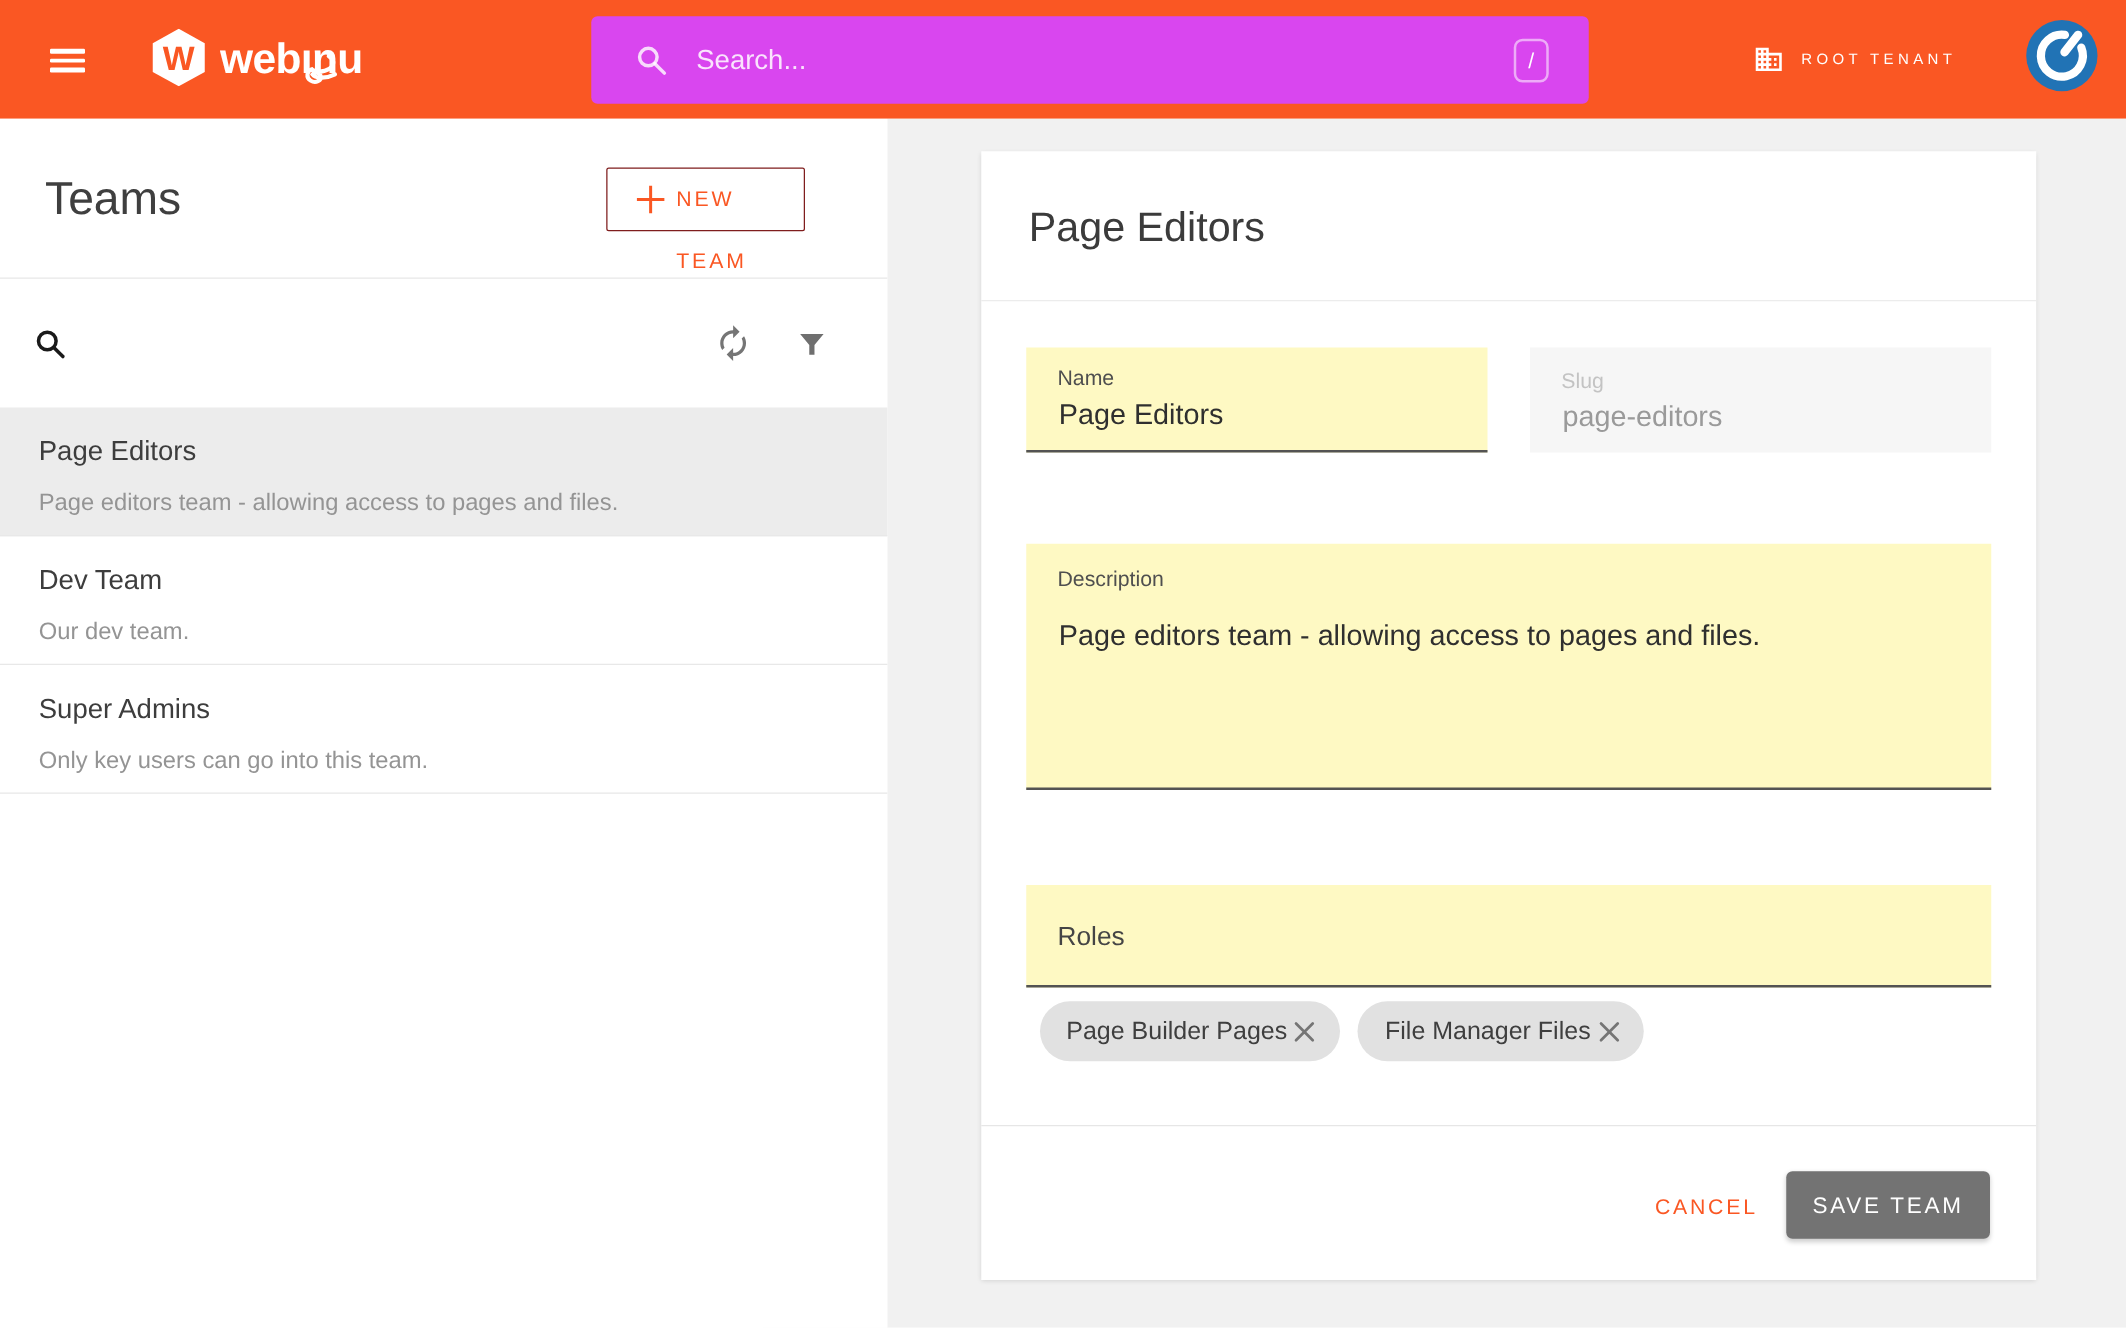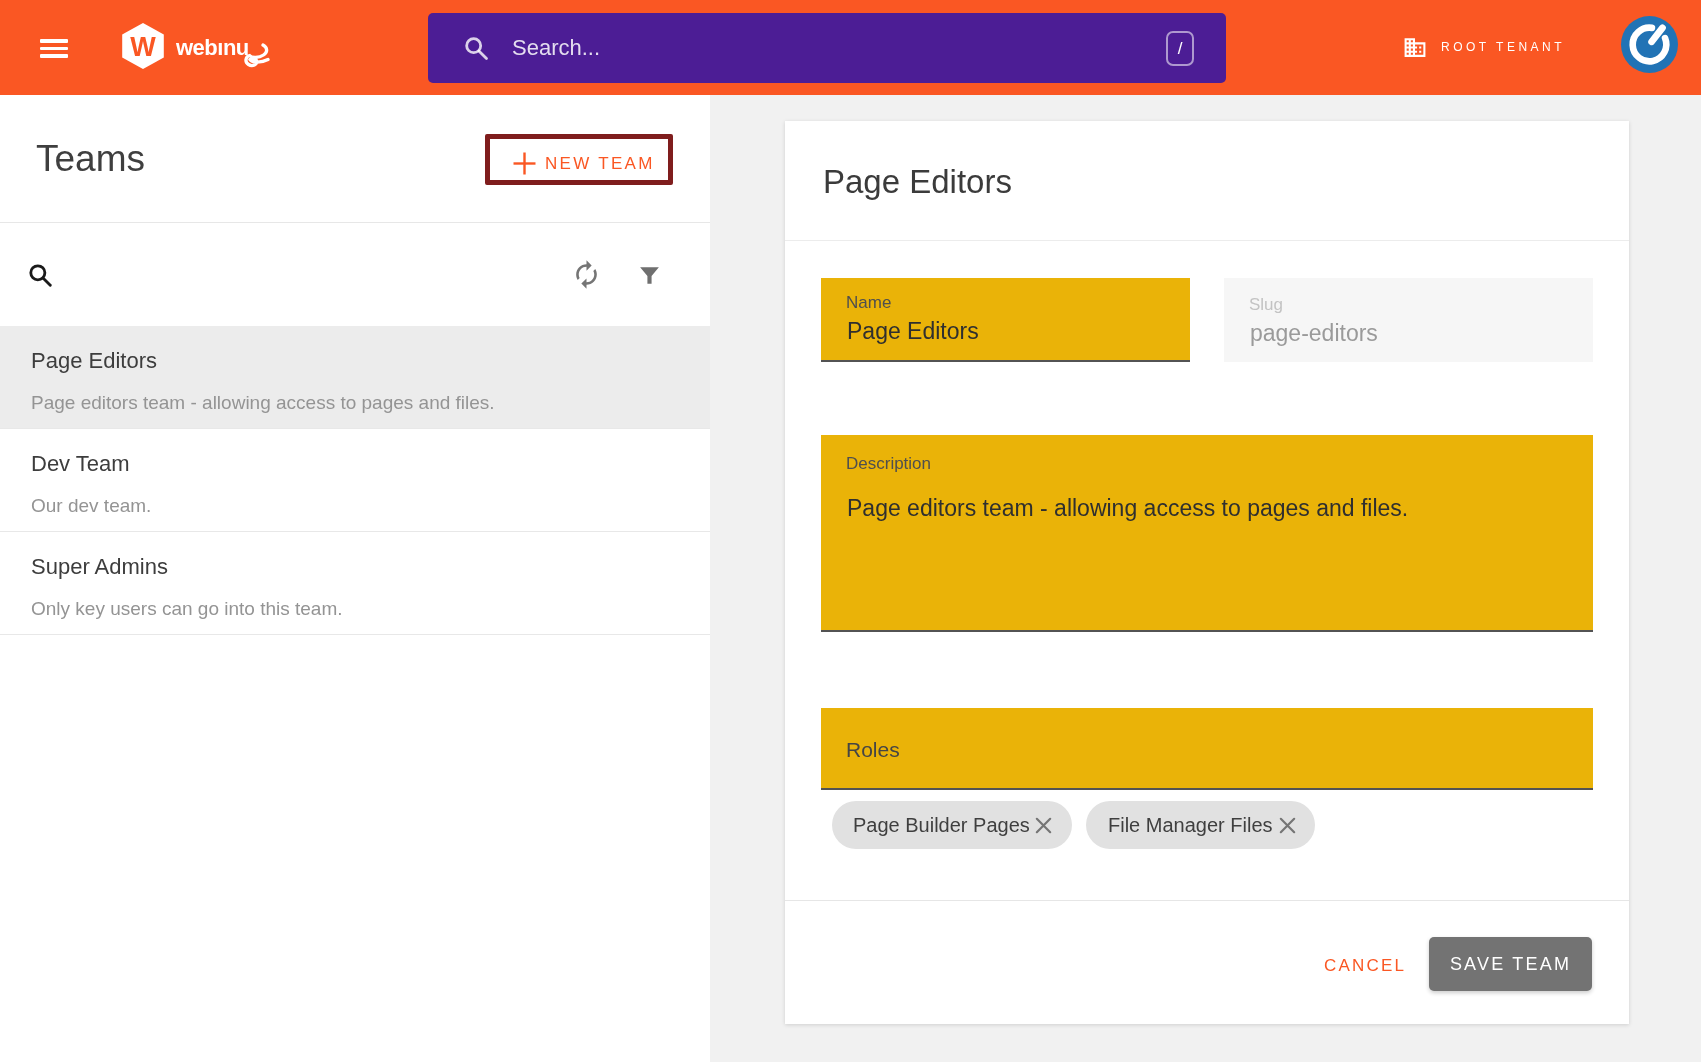--- a/index.html
+++ b/index.html
@@ -4,56 +4,56 @@
 <style>
   * { margin:0; padding:0; box-sizing:border-box; }
   html,body { width:1701px; height:1062px; overflow:hidden; background:#fff;
     font-family:"Liberation Sans", sans-serif; }
 
   
   #topbar { position:absolute; left:0; top:0; width:1701px; height:95px; background:#fa5723; }
   .hbar { position:absolute; left:40px; width:28px; height:3.6px; background:#fff; border-radius:1px; }
   #hexwrap { position:absolute; left:121px; top:23px; }
   #wordmark { position:absolute; left:176px; top:0; height:95px; line-height:95px;
-    color:#fff; font-size:22px; font-weight:bold; letter-spacing:-0.5px; }
-  #searchbar { position:absolute; left:428px; top:13px; width:798px; height:70px;
-    background:#4c1d95; border-radius:5px; }
+    color:#fff; font-size:34px; font-weight:bold; letter-spacing:-0.5px; }
+  #searchbar { position:absolute; left:473px; top:13px; width:798px; height:70px;
+    background:#d946ef; border-radius:5px; }
   #searchtxt { position:absolute; left:84px; top:0; height:70px; line-height:70px;
     color:rgba(255,255,255,0.85); font-size:22px; }
   #slashbox { position:absolute; left:738px; top:18px; width:28px; height:35px;
     border:2px solid rgba(255,255,255,0.55); border-radius:7px; color:#fff;
     font-size:17px; text-align:center; line-height:32px; }
   #roottenant { position:absolute; left:1441px; top:0; height:95px; line-height:95px;
     color:#fff; font-size:12px; letter-spacing:3.5px; }
   #avatar { position:absolute; left:1621px; top:16px; width:57px; height:57px;
     border-radius:50%; background:#2173b5; }
 
   
   #left { position:absolute; left:0; top:95px; width:710px; height:967px; background:#fff; }
   #teamsTitle { position:absolute; left:36px; top:45px; font-size:37px; color:#3f3f3f; line-height:1; }
-  #newteam { position:absolute; left:485px; top:39px; width:188px; height:51px;
-    border:5px solid #7f1d1d; border-radius:2px; color:#fa5723; }
+  #newteam { position:absolute; left:485px; top:39px; width:159px; height:51px;
+    border:1px solid #7f1d1d; border-radius:2px; color:#fa5723; }
   #newteam .lbl { position:absolute; left:55px; top:0; height:49px; line-height:49px;
     font-size:17px; letter-spacing:2.3px; }
   #lpheaderline { position:absolute; left:0; top:127px; width:710px; height:1px; background:#e7e7e7; }
   #searchteams { position:absolute; left:71px; top:128px; height:103px; line-height:103px;
     font-size:19px; letter-spacing:2.2px; color:#8f8f8f; }
 
   .item { position:absolute; left:0; width:710px; height:103px; border-bottom:1px solid #e8e8e8; }
   .item .t { position:absolute; left:31px; top:22px; font-size:22px; color:#3d3d3d; line-height:1.2;}
   .item .d { position:absolute; left:31px; top:66px; font-size:19px; color:#949494; line-height:1.2;}
 
   
   #right { position:absolute; left:710px; top:95px; width:991px; height:967px; background:#f1f1f1; }
   #card { position:absolute; left:75px; top:26px; width:844px; height:903px; background:#fff;
     box-shadow:0 1px 4px rgba(0,0,0,0.14); }
   #cardTitle { position:absolute; left:38px; top:44px; font-size:33px; color:#3b3b3b; line-height:1; }
   #cardTitleLine { position:absolute; left:0; top:119px; width:844px; height:1px; background:#ececec; }
 
-  .fbox { position:absolute; background:#eab308; }
+  .fbox { position:absolute; background:#fef9c3; }
   .fbox .lab { position:absolute; left:25px; font-size:17px; color:#4f4f4f; line-height:1; }
   .fbox .val { position:absolute; left:26px; font-size:23px; color:#2f2f2f; line-height:1; }
   .uline { border-bottom:2px solid #535353; }
 
   #nameBox { left:36px; top:157px; width:369px; height:84px; }
   #slugBox { left:439px; top:157px; width:369px; height:84px; background:#f6f6f6; }
   #slugBox .lab { color:#c3c3c3; }
   #slugBox .val { color:#9a9a9a; }
   #descBox { left:36px; top:314px; width:772px; height:197px; }
   #rolesBox { left:36px; top:587px; width:772px; height:82px; }

